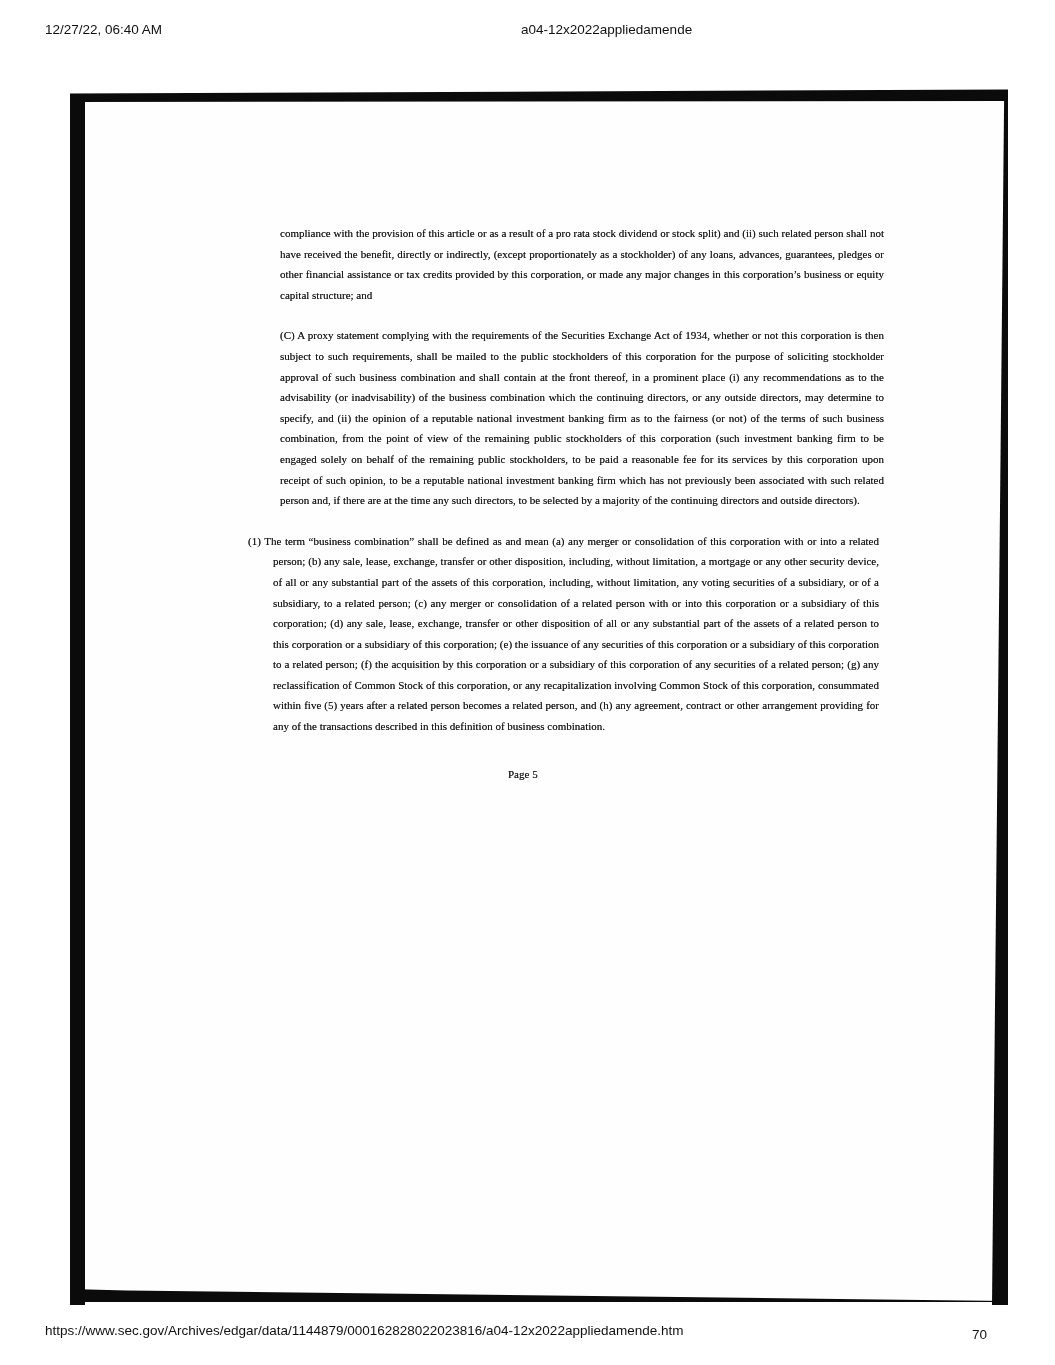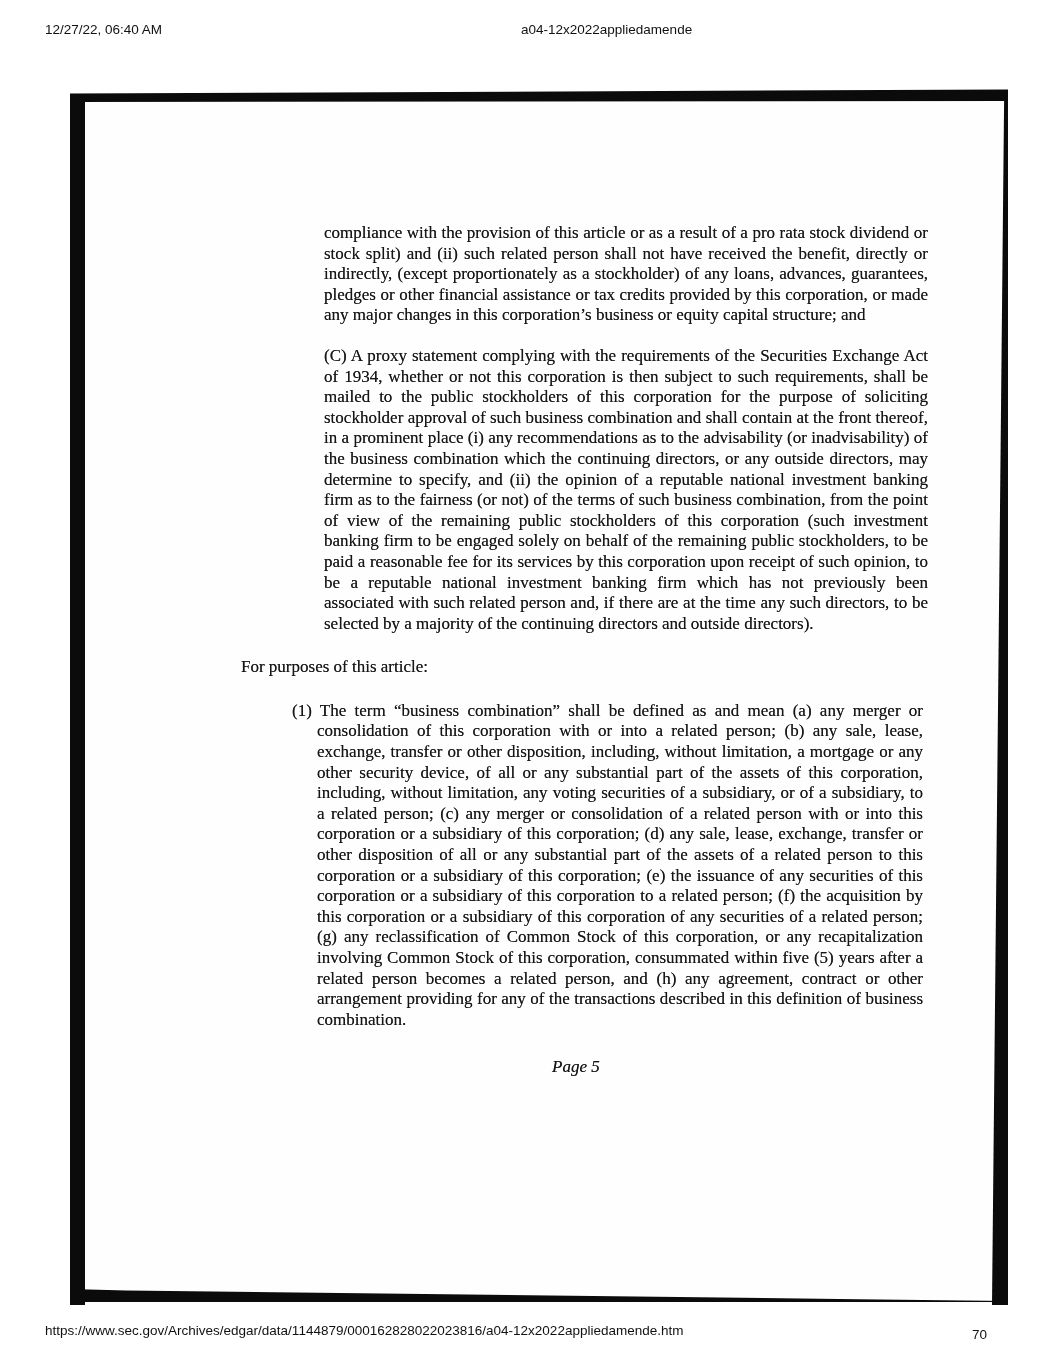--- a/index.html
+++ b/index.html
@@ -42,25 +42,24 @@
   .b-bottom{ left: 0; bottom: 3px; width: 100%; height: 13px;
              clip-path: polygon(0 0, 6% 12%, 84% 78%, 100% 92%, 100% 100%, 0 100%); }
 
   
   .doc-body {
     position: absolute;
     left: 0; top: 0;
     width: 100%; height: 100%;
     padding-top: 128px;
     font-family: "Liberation Serif", "DejaVu Serif", serif;
-    font-size: 17px;
+    font-size: 11px;
     line-height: 20.6px;
     color: #161616;
     text-shadow: 0 0 0.55px rgba(20,20,20,0.7);
-    margin-left: 44px;
   }
   .para {
     margin-left: 210px;
     width: 604px;
     text-align: justify;
     margin-bottom: 20px;
   }
   .intro-line {
     margin-left: 127px;
     margin-top: 23px;
@@ -70,42 +69,40 @@
     margin-left: 178px;
     width: 631px;
     padding-left: 25px;
     text-indent: -25px;
     text-align: justify;
     margin-bottom: 20px;
   }
   .page-label {
     margin-left: 438px;
     margin-top: 27px;
-    font-style: italic;
   }
 </style>
 </head>
 <body>
 
 <span class="print-meta" id="hdr-timestamp">12/27/22, 06:40 AM</span>
 <span class="print-meta" id="hdr-title">a04-12x2022appliedamende</span>
 
 <div class="scan-page">
   <div class="scan-border b-top"></div>
   <div class="scan-border b-left"></div>
   <div class="scan-border b-right"></div>
   <div class="scan-border b-bottom"></div>
 
   <div class="doc-body">
 
     <p class="para">compliance with the provision of this article or as a result of a pro rata stock dividend or stock split) and (ii) such related person shall not have received the benefit, directly or indirectly, (except proportionately as a stockholder) of any loans, advances, guarantees, pledges or other financial assistance or tax credits provided by this corporation, or made any major changes in this corporation’s business or equity capital structure; and</p>
 
     <p class="para">(C) A proxy statement complying with the requirements of the Securities Exchange Act of 1934, whether or not this corporation is then subject to such requirements, shall be mailed to the public stockholders of this corporation for the purpose of soliciting stockholder approval of such business combination and shall contain at the front thereof, in a prominent place (i) any recommendations as to the advisability (or inadvisability) of the business combination which the continuing directors, or any outside directors, may determine to specify, and (ii) the opinion of a reputable national investment banking firm as to the fairness (or not) of the terms of such business combination, from the point of view of the remaining public stockholders of this corporation (such investment banking firm to be engaged solely on behalf of the remaining public stockholders, to be paid a reasonable fee for its services by this corporation upon receipt of such opinion, to be a reputable national investment banking firm which has not previously been associated with such related person and, if there are at the time any such directors, to be selected by a majority of the continuing directors and outside directors).</p>
 
-    <p class="intro-line">For purposes of this article:</p>
 
     <p class="list-item"><span>(1)</span> <span>The term “business combination” shall be defined as and mean (a) any merger or consolidation of this corporation with or into a related person; (b) any sale, lease, exchange, transfer or other disposition, including, without limitation, a mortgage or any other security device, of all or any substantial part of the assets of this corporation, including, without limitation, any voting securities of a subsidiary, or of a subsidiary, to a related person; (c) any merger or consolidation of a related person with or into this corporation or a subsidiary of this corporation; (d) any sale, lease, exchange, transfer or other disposition of all or any substantial part of the assets of a related person to this corporation or a subsidiary of this corporation; (e) the issuance of any securities of this corporation or a subsidiary of this corporation to a related person; (f) the acquisition by this corporation or a subsidiary of this corporation of any securities of a related person; (g) any reclassification of Common Stock of this corporation, or any recapitalization involving Common Stock of this corporation, consummated within five (5) years after a related person becomes a related person, and (h) any agreement, contract or other arrangement providing for any of the transactions described in this definition of business combination.</span></p>
 
 
     <p class="page-label">Page 5</p>
 
   </div>
 </div>
 
 <span class="print-meta" id="ftr-url">https://www.sec.gov/Archives/edgar/data/1144879/000162828022023816/a04-12x2022appliedamende.htm</span>

